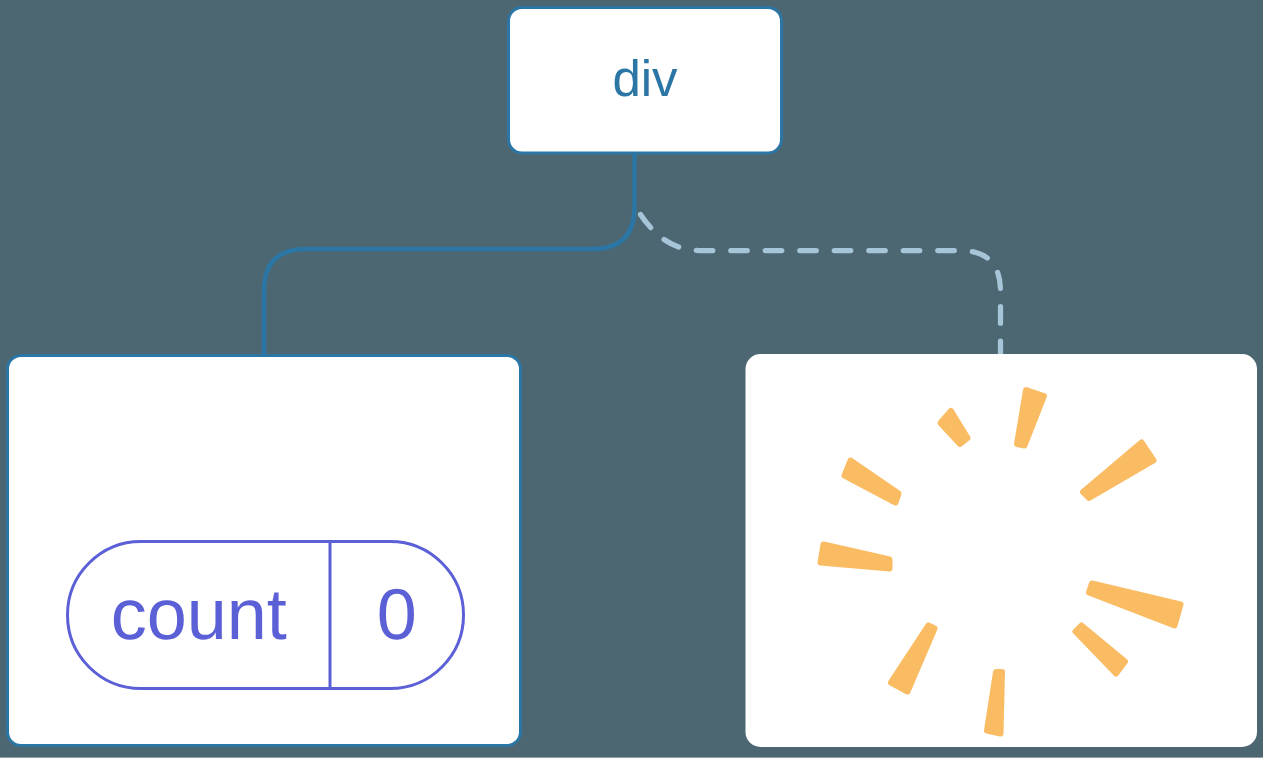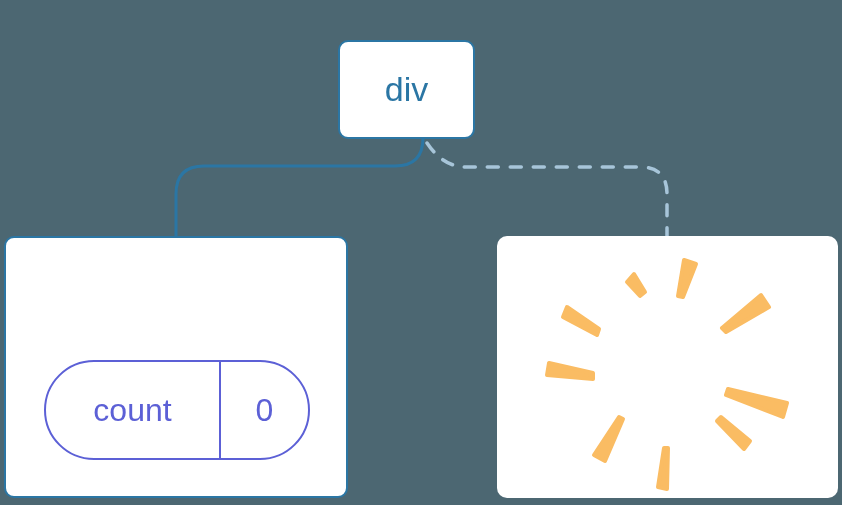--- a/index.html
+++ b/index.html
@@ -31,23 +31,23 @@
     stroke-linecap: round;
   }
   .node {
     position: absolute;
     background: var(--node-bg, #FFFFFF);
     border-radius: 10px;
     box-sizing: border-box;
   }
   .root-node {
     left: 338px; top: 4px;
-    width: 137px; height: 99px;
+    width: 184px; height: 99px;
     border: 2.5px solid var(--node-blue, #2B76A4);
-    display: flex; align-items: center; justify-content: center; margin-top: 36px;
+    display: flex; align-items: center; justify-content: center;
   }
   .node-label {
     font-size: 34px;
     font-weight: 500;
     color: var(--node-blue, #2B76A4);
   }
   .counter-node {
     left: 4px; top: 236px;
     width: 344px; height: 262px;
     border: 2.5px solid var(--node-blue, #2B76A4);
@@ -61,21 +61,21 @@
   }
   .state-pill {
     position: absolute;
     left: 38px; top: 122px;
     width: 266px; height: 100px;
     border: 2px solid var(--state-purple, #5C60D6);
     border-radius: 50px;
     display: flex;
     align-items: stretch;
     color: var(--state-purple, #5C60D6);
-    font-size: 32px;
+    font-size: 48px;
     box-sizing: border-box;
     overflow: hidden;
   }
   .state-key {
     flex: 0 0 173px;
     display: flex; align-items: center; justify-content: center;
   }
   .pill-divider {
     width: 2px;
     background: var(--state-purple, #5C60D6);

